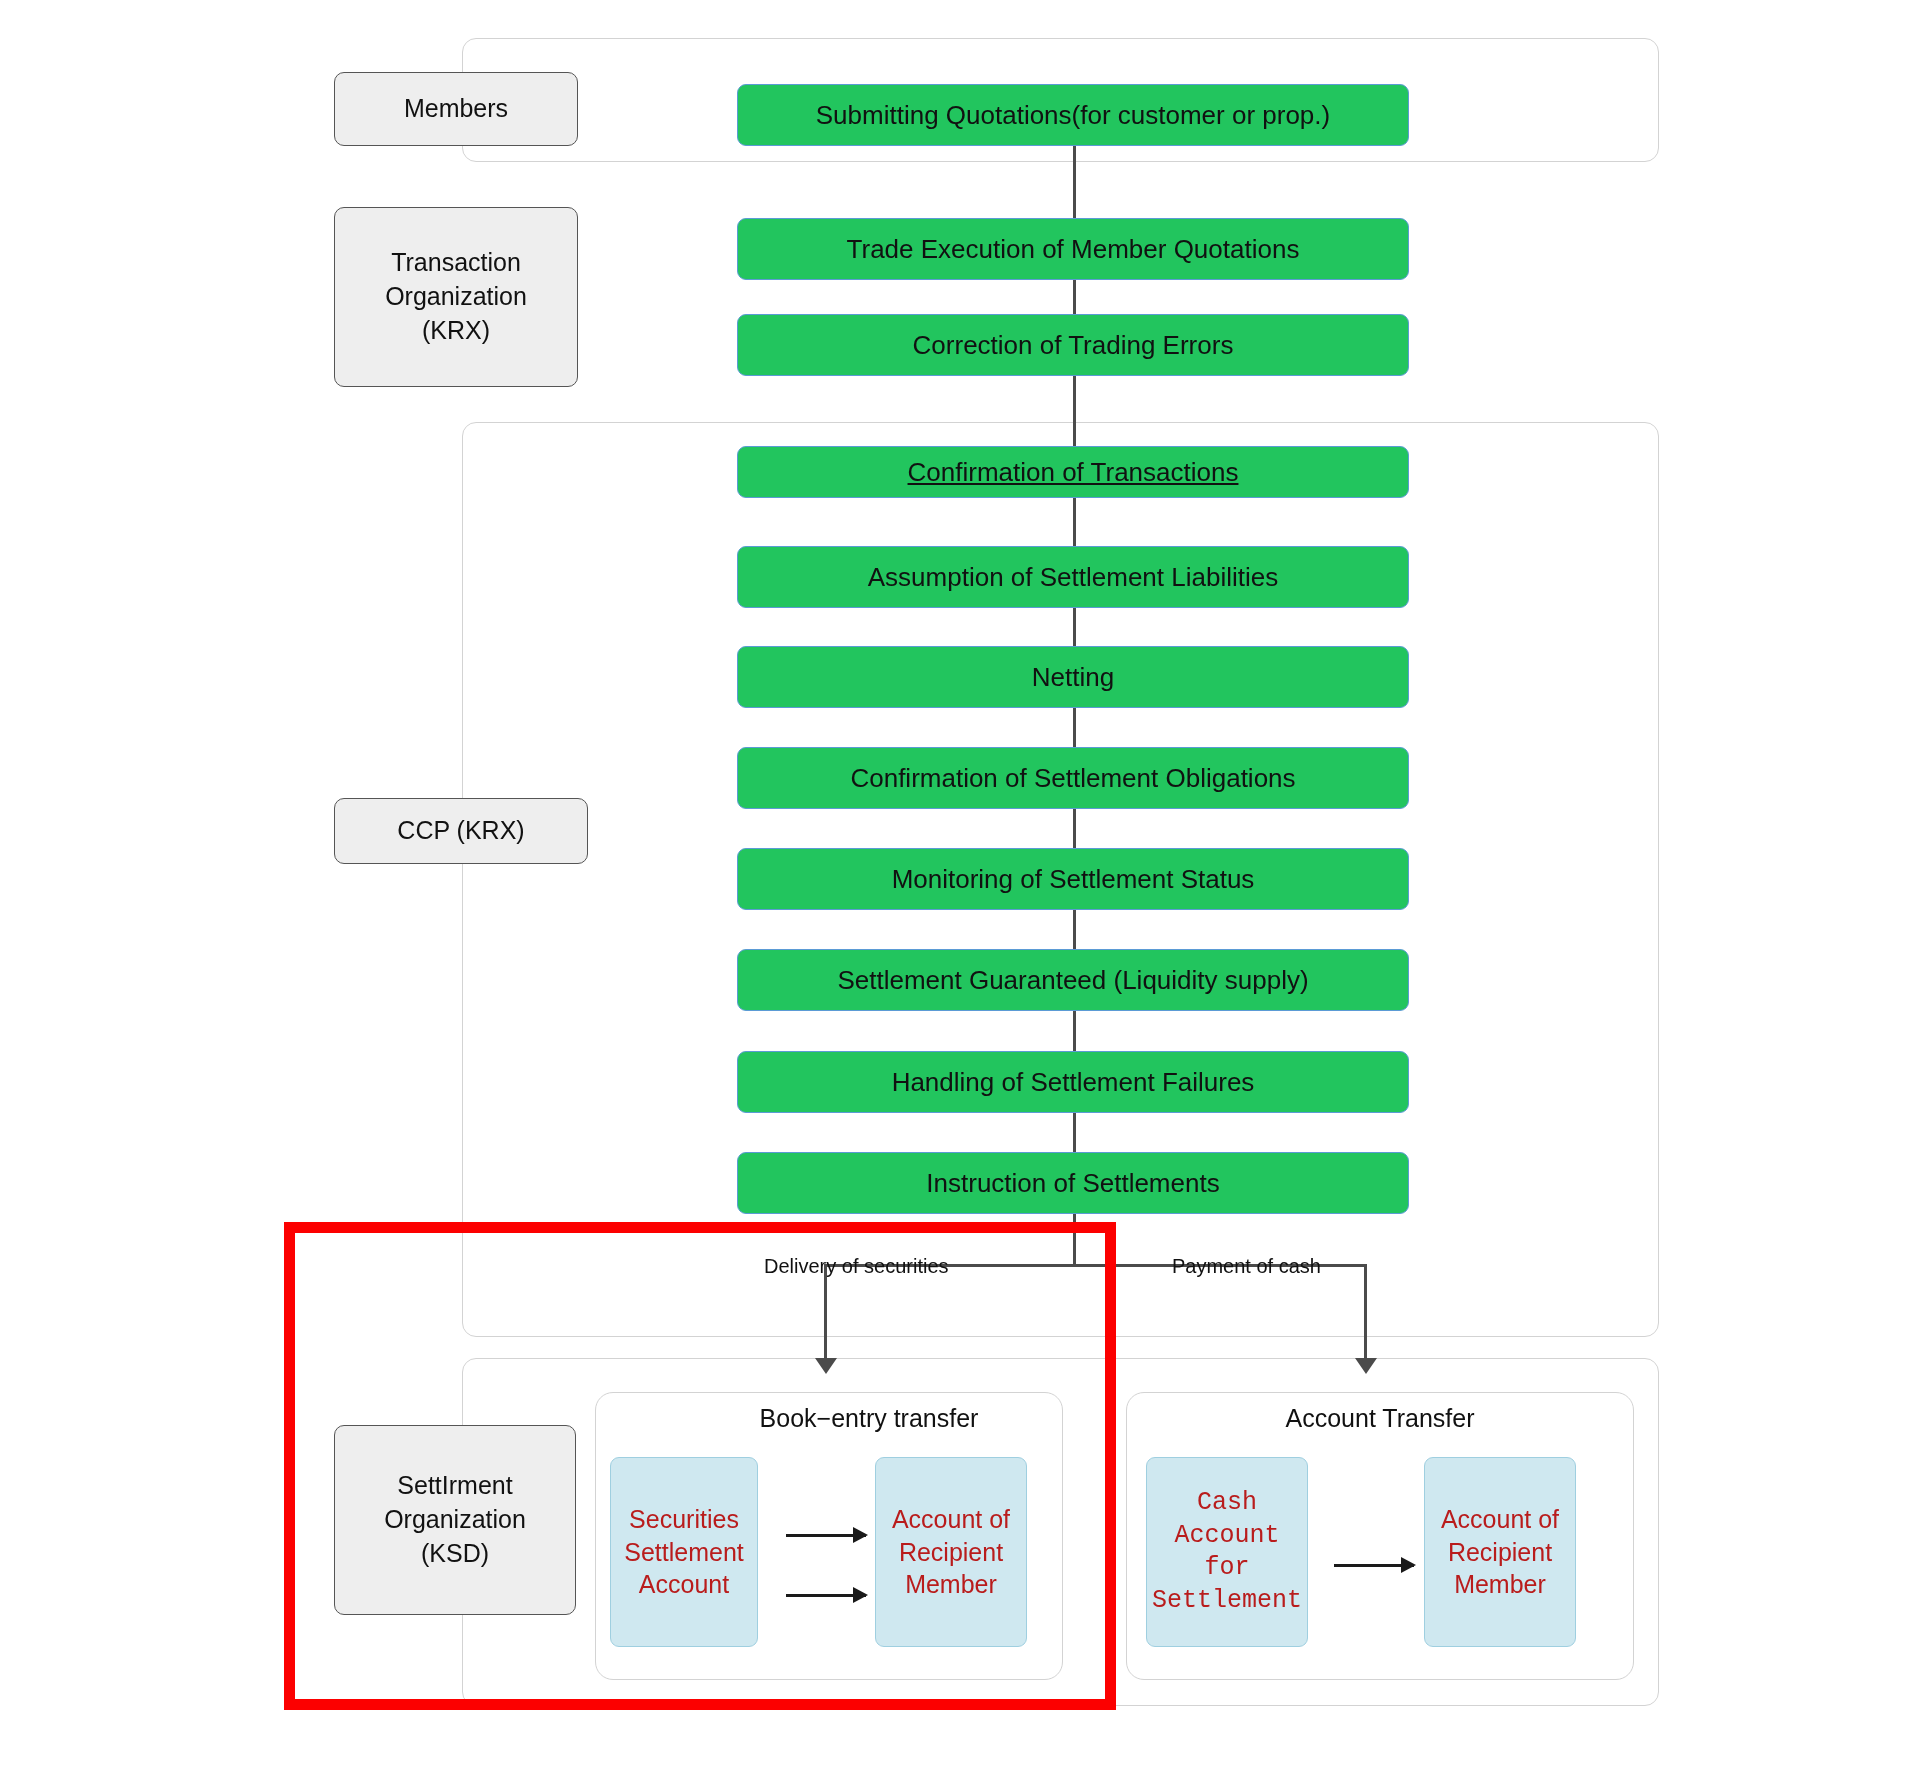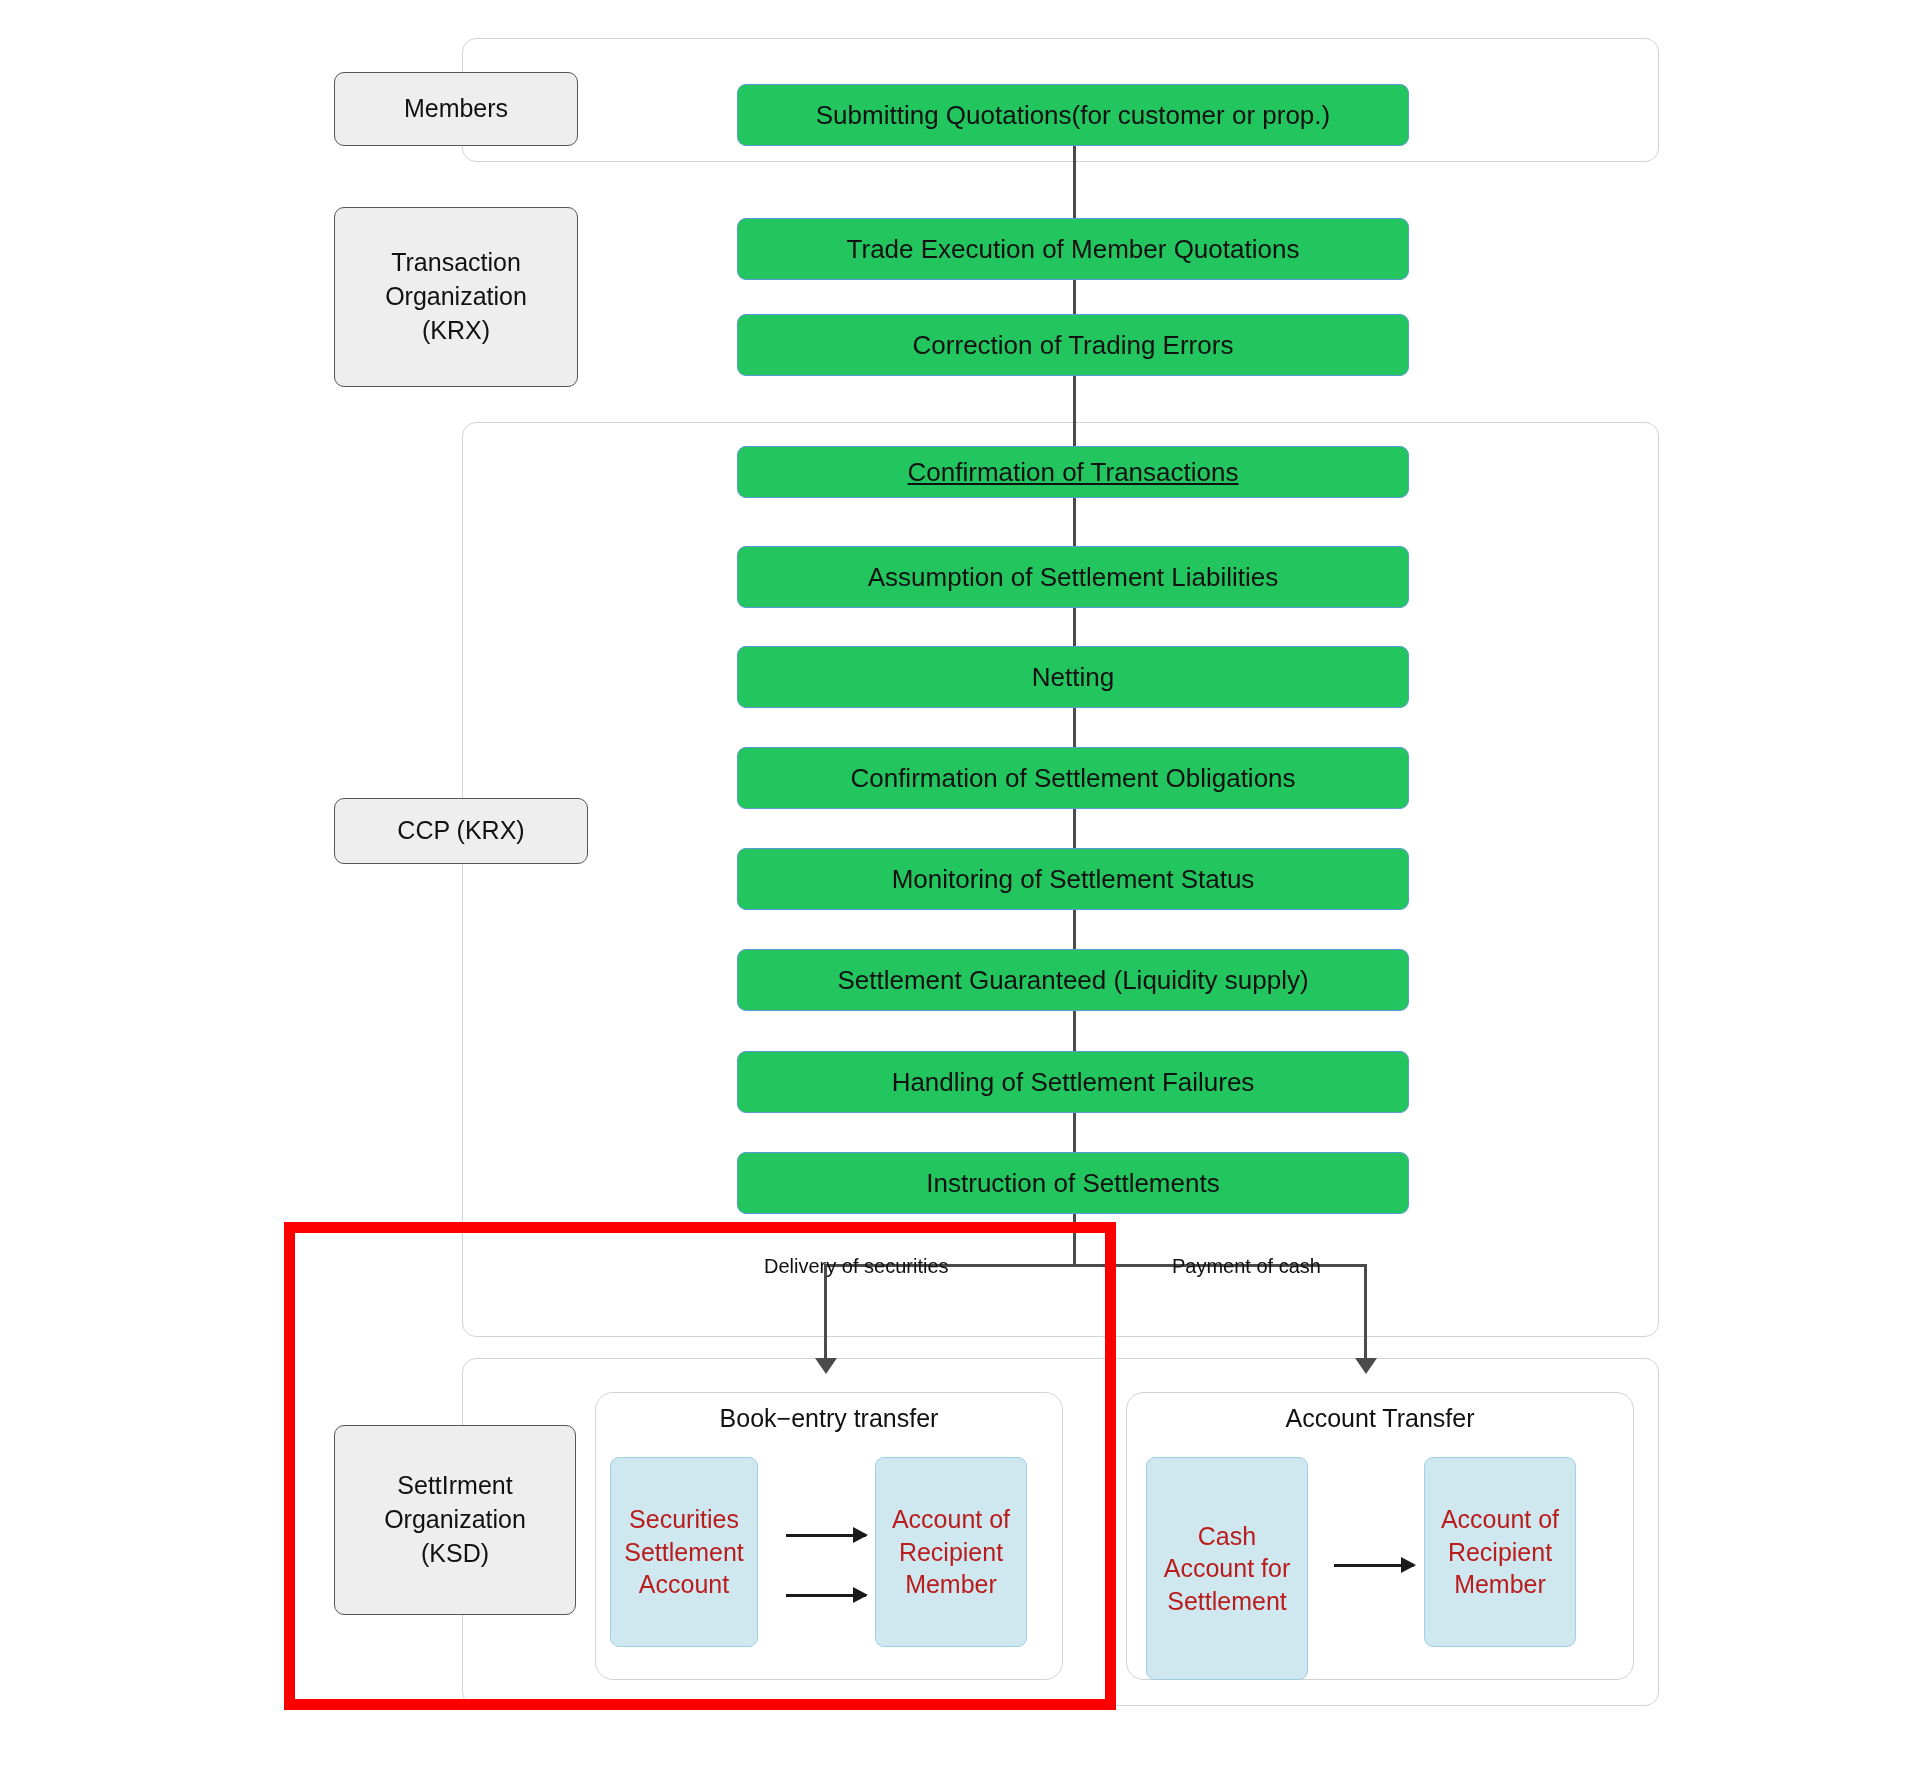--- a/index.html
+++ b/index.html
@@ -189,37 +189,37 @@
 
   <div class="step-box" style="left:737px; top:1051px; width:672px; height:62px;">Handling of Settlement Failures</div>
 
   <div class="step-box" style="left:737px; top:1152px; width:672px; height:62px;">Instruction of Settlements</div>
 
   <div class="flow-label" style="left:764px; top:1255px;">Delivery of securities</div>
 
   <div class="flow-label" style="left:1172px; top:1255px;">Payment of cash</div>
 
   <div class="sub-group" style="left:595px; top:1392px; width:468px; height:288px;"></div>
-  <div class="sub-title" style="left:595px; top:1404px; width:468px;">Book−entry transfer</div>
+  <div class="sub-title" style="left:595px; top:1404px; width:468px;padding-left:40px;">Book−entry transfer</div>
 
   <div class="account-box" style="left:610px; top:1457px; width:148px; height:190px; white-space:pre-line;">Securities
 Settlement
 Account</div>
 
   <div class="arrow-right" style="left:786px; top:1534px; width:80px;"></div>
   <div class="arrow-right" style="left:786px; top:1594px; width:80px;"></div>
 
   <div class="account-box" style="left:875px; top:1457px; width:152px; height:190px; white-space:pre-line;">Account of
 Recipient
 Member</div>
 
   <div class="sub-group" style="left:1126px; top:1392px; width:508px; height:288px;"></div>
   <div class="sub-title" style="left:1126px; top:1404px; width:508px;">Account Transfer</div>
 
-  <div class="account-box" style="left:1146px; top:1457px; width:162px; height:223px; white-space:pre-line;">Cash
+  <div class="account-box" style="left:1146px; top:1457px; width:162px; height:190px; white-space:pre-line;font-family:Liberation Mono, monospace;">Cash
 Account for
 Settlement</div>
 
   <div class="arrow-right" style="left:1334px; top:1564px; width:80px;"></div>
 
   <div class="account-box" style="left:1424px; top:1457px; width:152px; height:190px; white-space:pre-line;">Account of
 Recipient
 Member</div>
 
   <div class="highlight-rect" style="left:284px; top:1222px; width:832px; height:488px;"></div>

